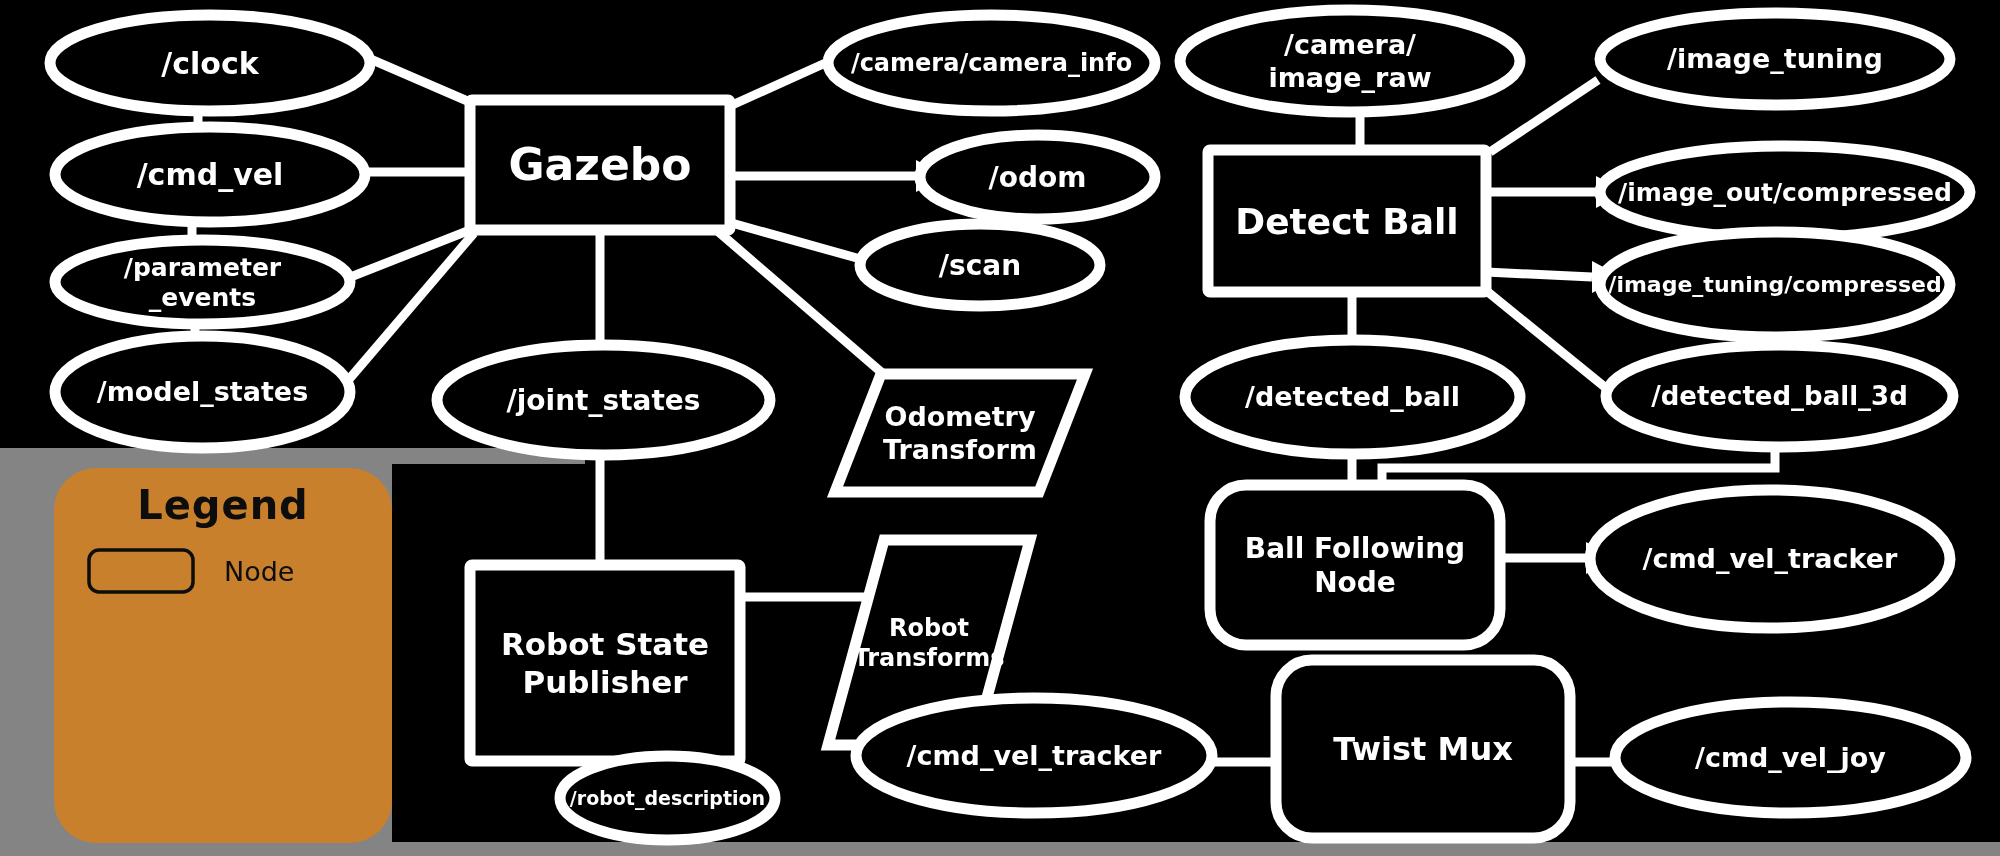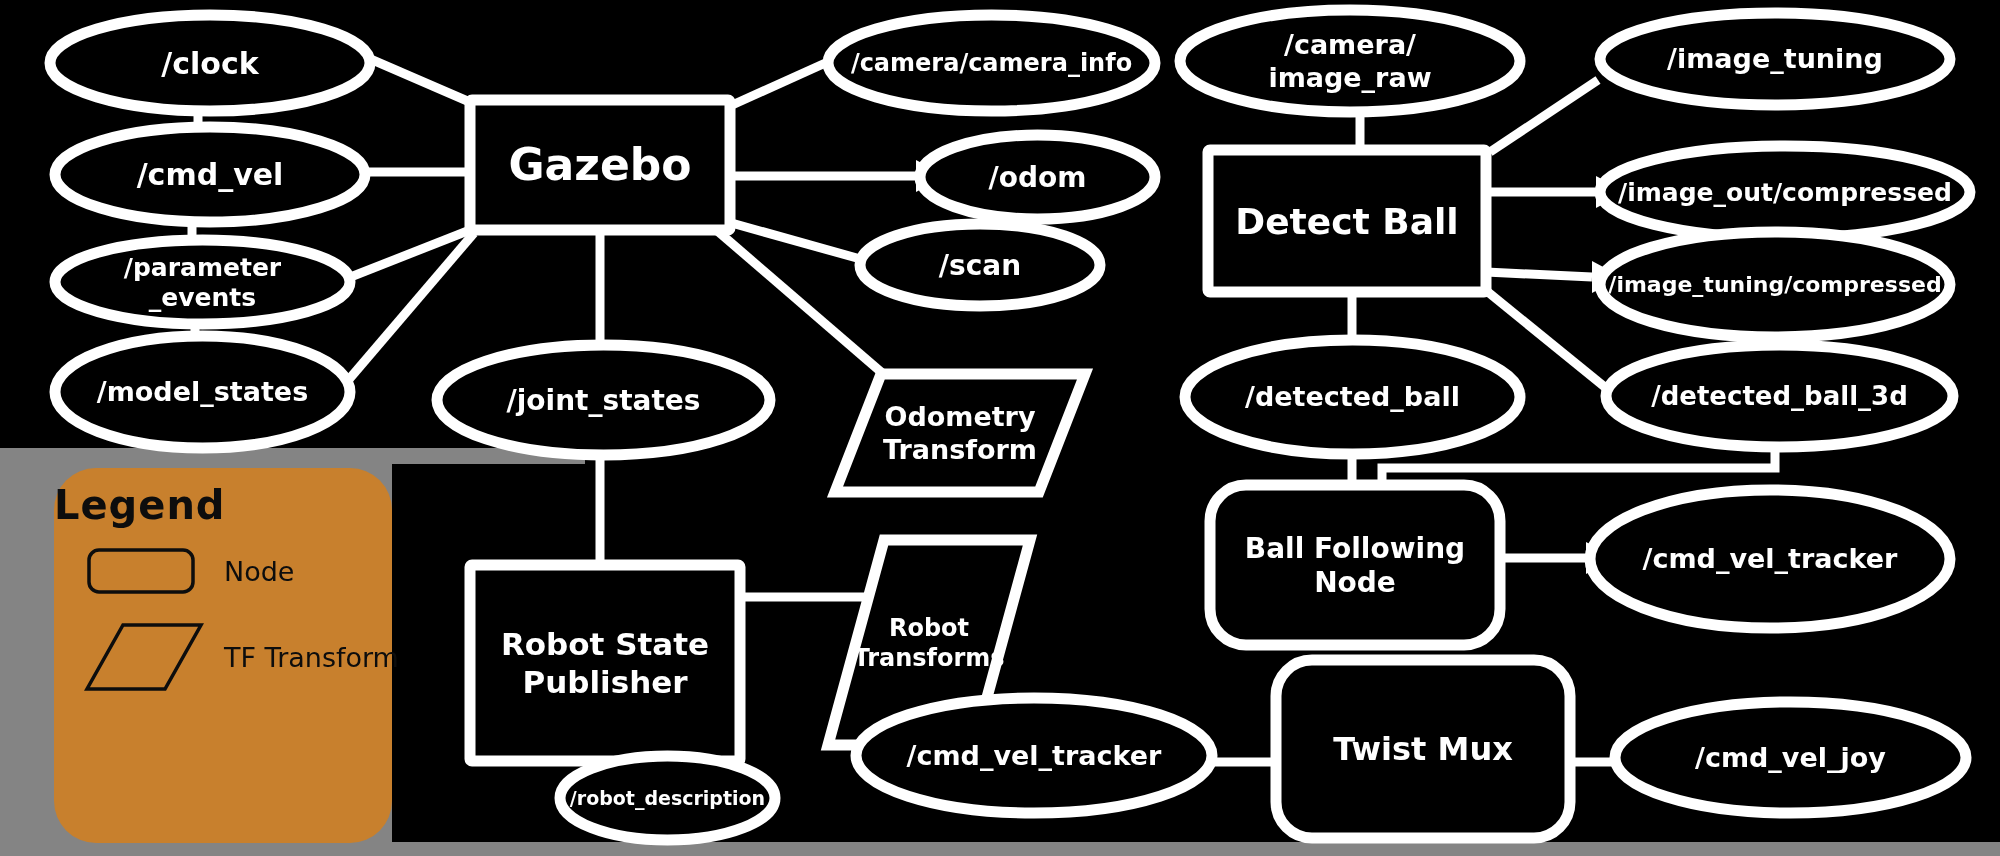--- a/index.html
+++ b/index.html
@@ -14,21 +14,21 @@
   #legend-box {
     position: absolute;
     left: 54px; top: 468px;
     width: 338px; height: 375px;
     border-radius: 42px;
     box-sizing: border-box;
     padding-top: 14px;
     z-index: 5;
   }
   #legend-title {
-    text-align: left;
+    text-align: center;
     font-size: 40px;
     font-weight: bold;
     letter-spacing: 1px;
   }
   .legend-row {
     display: flex;
     align-items: center;
     height: 86px;
     padding-left: 30px;
   }
@@ -199,20 +199,14 @@
     <div id="legend-title">Legend</div>
 
     <div class="legend-row">
       <svg class="legend-glyph" viewBox="0 0 122 76">
         <rect x="5" y="17" width="104" height="42" rx="10" fill="none" stroke="#0d0d0d" stroke-width="3.5"></rect>
       </svg>
       <span class="legend-label">Node</span>
     </div>
 
 
-    <div class="legend-row">
-      <svg class="legend-glyph" viewBox="0 0 122 76">
-        <polygon points="39,6 117,6 81,70 3,70" fill="none" stroke="#0d0d0d" stroke-width="3.5"></polygon>
-      </svg>
-      <span class="legend-label">TF Transform</span>
-    </div>
   </div>
 </div>
 
 </body></html>

